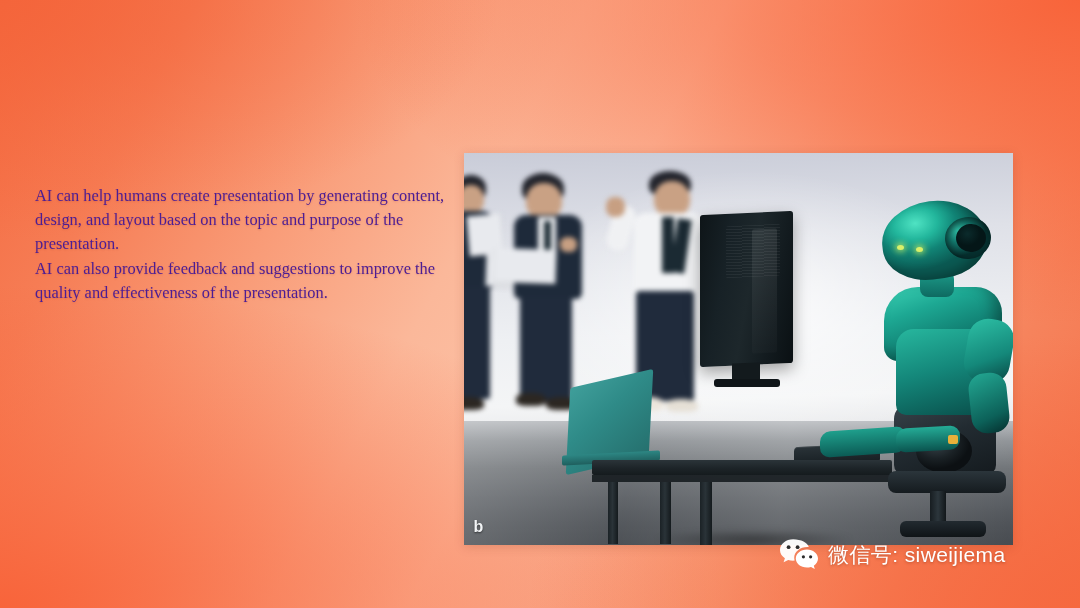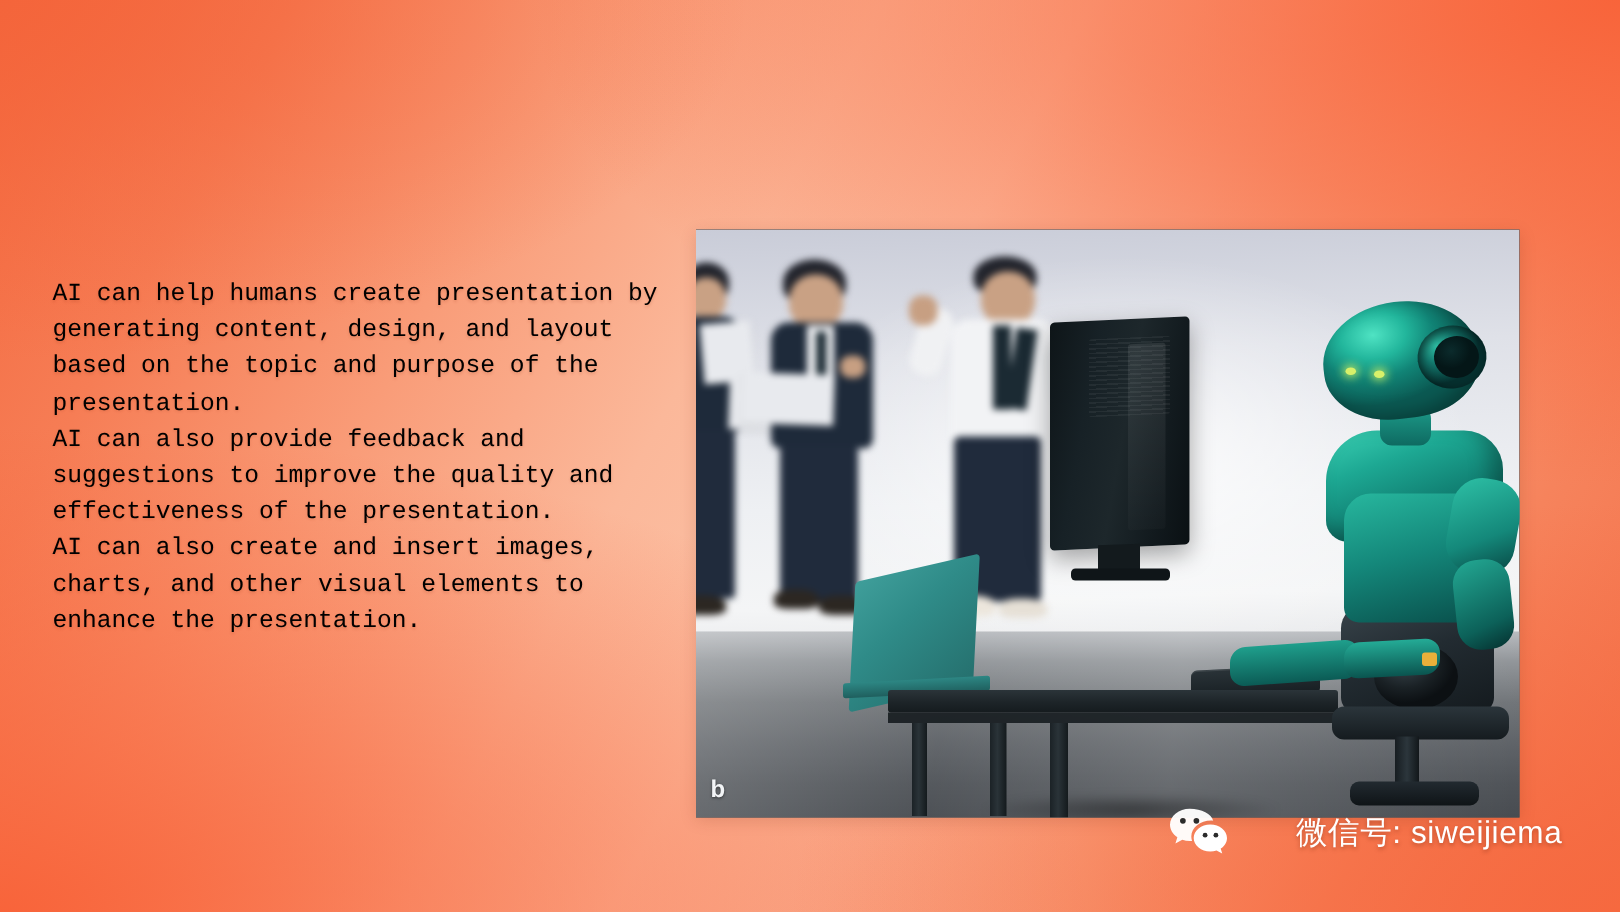--- a/index.html
+++ b/index.html
@@ -47,23 +47,22 @@
   #title{
     position:absolute;left:46px;top:31px;
     font-size:21px;line-height:26px;color:#ffffff;
     letter-spacing:.2px;white-space:nowrap;
     text-shadow:0 1px 2px rgba(150,50,20,.22);
   }
 
   
   #body-text{
     position:absolute;left:35px;top:184px;width:412px;
-    font-size:16.4px;line-height:24.2px;color:#000000;
+    font-size:16.4px;line-height:24.2px;color:#4c1d95;
     text-shadow:0 1px 2px rgba(150,50,20,.20);
-    font-family:Liberation Mono, monospace;
   }
   #body-text .para{margin:0;}
 
   
   #photo{
     position:absolute;left:464px;top:153px;width:549px;height:392px;
     overflow:hidden;background:#20262b;
     box-shadow:0 2px 10px rgba(120,40,15,.18);
   }
   .ph-layer{position:absolute;inset:0;}
@@ -264,39 +263,37 @@
   
   #watermark{
     position:absolute;left:779px;top:538px;
     display:flex;align-items:center;gap:9px;
   }
   #wechat-icon{width:40px;height:34px;position:relative;flex:0 0 auto;}
   #watermark-text{
     font-family:"Liberation Sans", sans-serif;
     font-size:21px;color:#ffffff;letter-spacing:.4px;white-space:nowrap;
     text-shadow:0 1px 3px rgba(120,40,15,.45);
-    margin-left:36px;
   }
 </style>
 </head>
 <body>
 
 <div id="slide">
 
   <div class="bg-base"></div>
   <div class="bg-warm-tr"></div>
   <div class="bg-warm-bl"></div>
   <div class="bg-warm-tl"></div>
   <div class="bg-warm-br"></div>
 
 
   <div id="body-text">
     <p class="para">AI can help humans create presentation by generating content, design, and layout based on the topic and purpose of the presentation.</p>
     <p class="para">AI can also provide feedback and suggestions to improve the quality and effectiveness of the presentation.</p>
-    <p class="para">AI can also create and insert images, charts, and other visual elements to enhance the presentation.</p>
   </div>
 
   <div id="photo">
     <div class="ph-layer ph-backdrop"></div>
     <div class="ph-layer ph-glow"></div>
     <div class="ph-floor"></div>
     <div class="ph-floor-sheen"></div>
 
     <div class="people">
 

